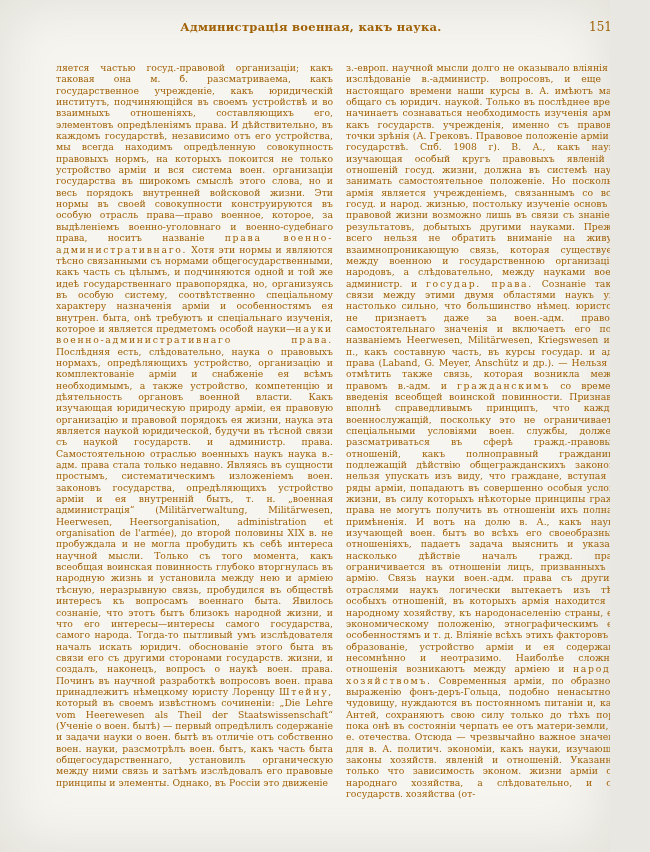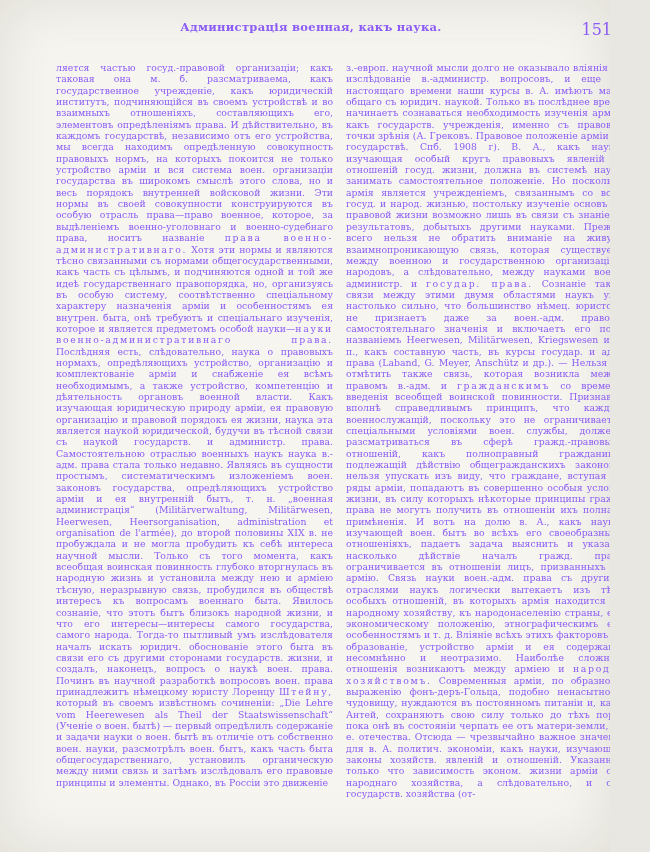--- a/index.html
+++ b/index.html
@@ -10,21 +10,21 @@
     background: #e9e7e2;
     font-family: "DejaVu Serif", serif;
   }
   .page {
     position: relative;
     width: 610px;
     height: 852px;
     background: #f6f5f0;
     box-shadow: inset 0 0 60px rgba(120,115,100,0.18);
     overflow: hidden;
-    color: #8b5cf6;
+    color: #a16207;
   }
   .running-header {
     position: absolute;
     top: 20px;
     left: 72px;
     width: 568px;
     height: 16px;
   }
   .running-title {
     position: absolute;
@@ -33,21 +33,21 @@
     text-align: center;
     font-weight: bold;
     font-size: 11.5px;
     letter-spacing: 0.3px;
     white-space: nowrap;
   }
   .page-number {
     position: absolute;
     right: 28px;
     top: 0;
-    font-size: 16px;
+    font-size: 12px;
     margin-left: 23px;
   }
   .text-columns {
     position: absolute;
     top: 42px;
     left: 56px;
     width: 568px;
     height: 772px;
     display: flex;
     gap: 13px;

